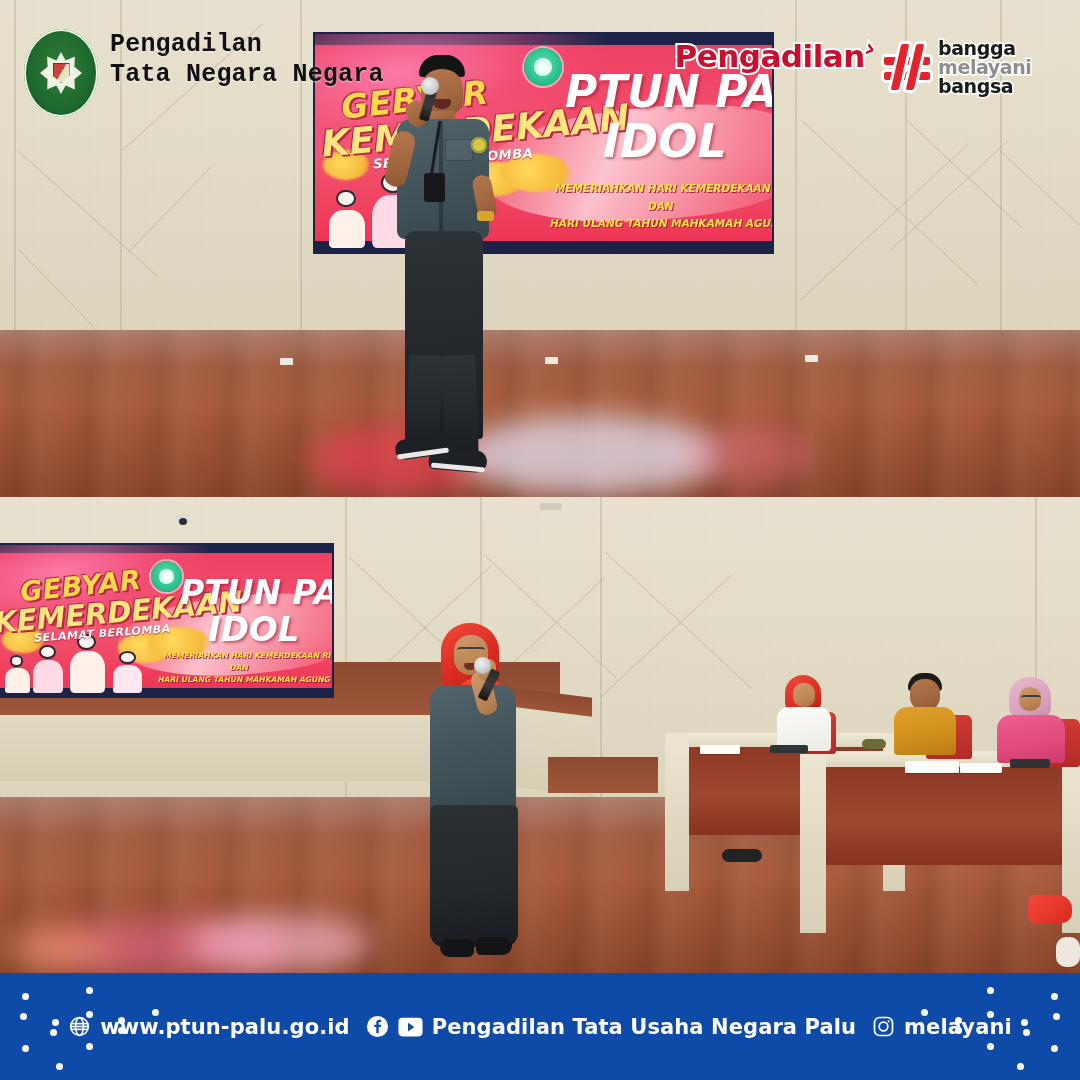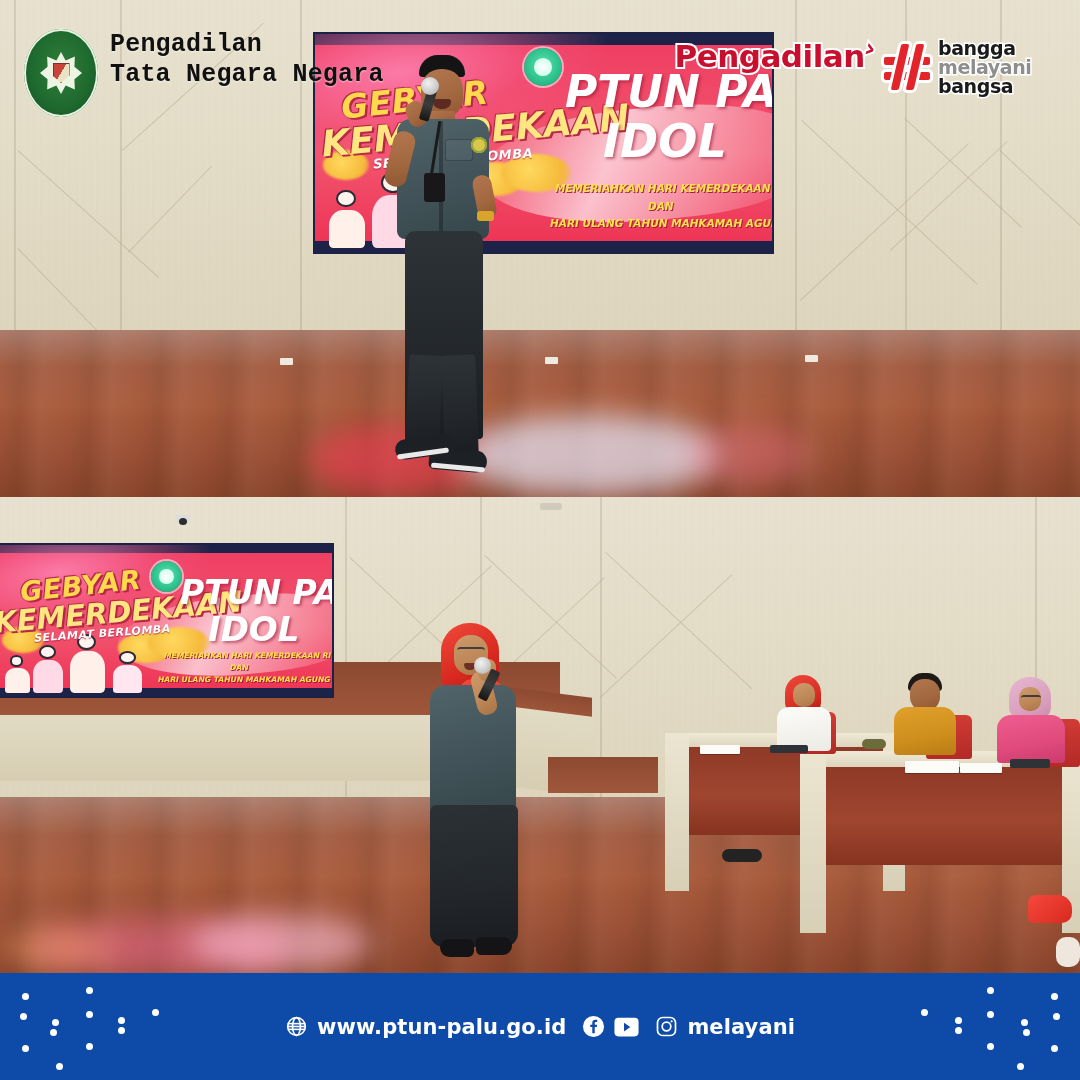--- a/index.html
+++ b/index.html
@@ -533,20 +533,21 @@
             <circle cx="12" cy="12" r="11" fill="#ffffff"></circle>
             <path d="M13.3 19V12.6h2.1l.32-2.5h-2.42V8.5c0-.72.2-1.2 1.23-1.2h1.31V5.06c-.23-.03-1.01-.1-1.92-.1-1.9 0-3.2 1.16-3.2 3.3v1.84H8.6v2.5h2.12V19z" fill="#0e4aa8"></path>
           </svg>
         </span>
         <span class="ficon">
           <svg width="25" height="20" viewBox="0 0 28 22">
             <rect x="0.5" y="0.5" width="27" height="21" rx="4.5" fill="#ffffff"></rect>
             <path d="M11.2 6.1l7.1 4.9-7.1 4.9z" fill="#0e4aa8"></path>
           </svg>
         </span>
+        <span class="ftxt">Pengadilan Tata Usaha Negara Palu</span>
       </div>
 
       <div class="fgroup">
         <span class="ficon">
           <svg width="23" height="23" viewBox="0 0 24 24" fill="none" stroke="#ffffff" stroke-width="1.8">
             <rect x="2.6" y="2.6" width="18.8" height="18.8" rx="5.4"></rect>
             <circle cx="12" cy="12" r="4.5"></circle>
             <circle cx="17.4" cy="6.6" r="1.15" fill="#ffffff" stroke="none"></circle>
           </svg>
         </span>

